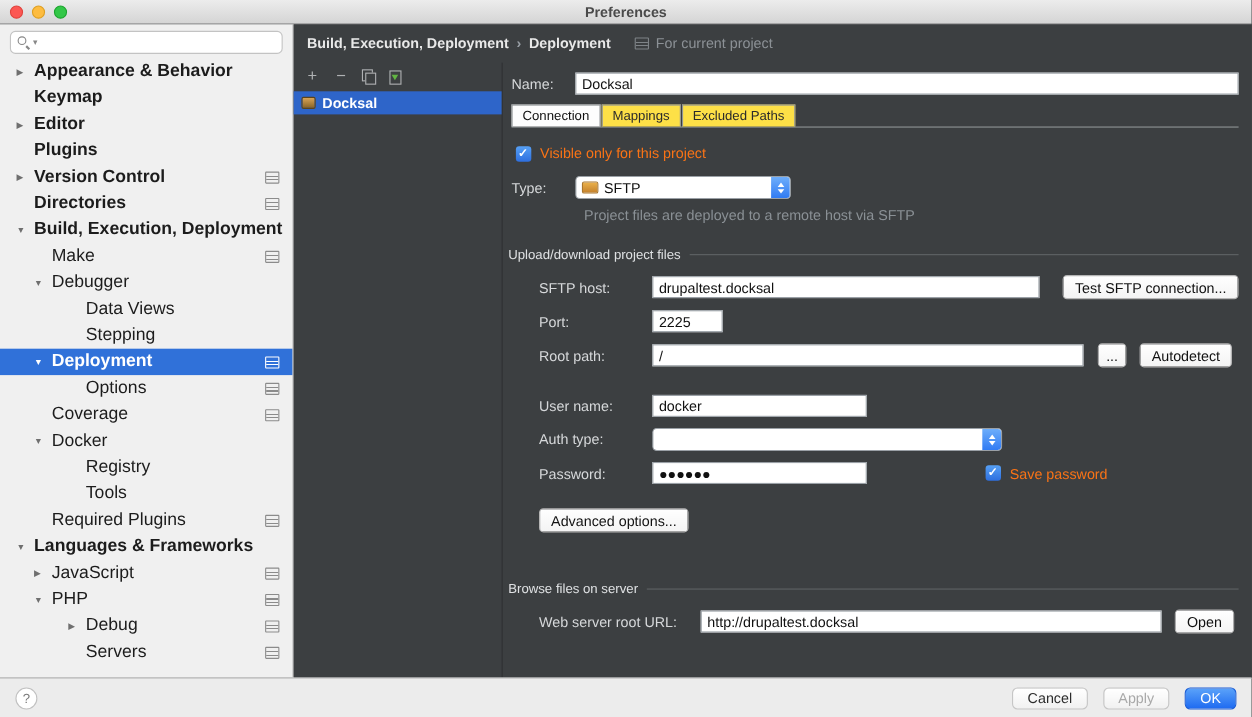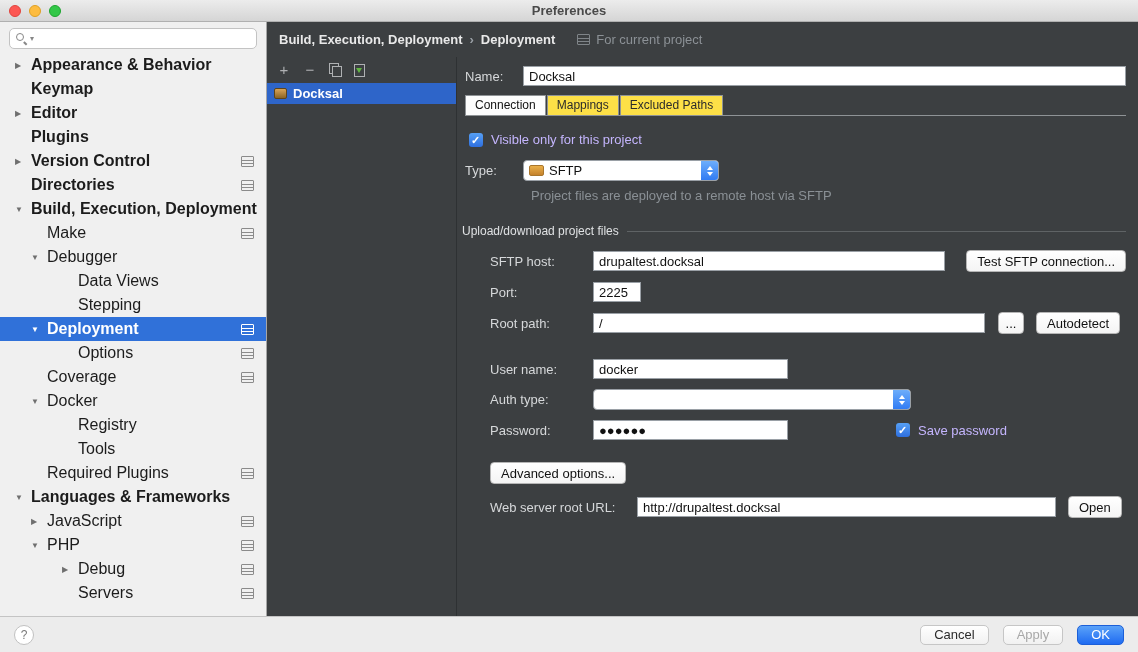--- a/index.html
+++ b/index.html
@@ -77,21 +77,21 @@
   .namerow .flabel { flex:0 0 58px; }
   .namerow .tf { flex:1; }
 
   .tabs { margin-top:9px; display:flex; border-bottom:1px solid #8f9396; height:21px; }
   .tab { padding:0 9px; line-height:19px; font-size:12px; background:#fde047; color:#2b2b2b; border:1px solid #8f9396; border-bottom:none; margin-right:1px; white-space:nowrap; }
   .tab.active { background:#fdfdfd; color:#111; }
 
   .checkrow { margin-top:16px; margin-left:4px; display:flex; align-items:center; gap:8px; }
   .cb { width:14px; height:14px; border-radius:3px; background:linear-gradient(#56a0f5,#2e6fdf); position:relative; flex:0 0 14px; }
   .cb::after { content:"✓"; position:absolute; left:2px; top:0px; color:#fff; font-size:11px; font-weight:bold; line-height:14px; }
-  .cblabel { color:#c4b5fd; font-size:13px; }
+  .cblabel { color:#f97316; font-size:13px; }
 
   .combo { height:21px; background:#fff; border:1px solid #9aa0a6; border-radius:4px; display:flex; align-items:center; padding-left:5px; overflow:hidden; }
   .combo .val { flex:1; color:#111; font-size:13px; padding-left:5px; white-space:nowrap; }
   .stepper { width:17px; height:21px; margin-left:auto; background:linear-gradient(#70b0fb,#2e79f3); display:flex; flex-direction:column; align-items:center; justify-content:center; gap:2px; flex:0 0 17px; }
   .stepper .up { width:0; height:0; border-left:3px solid transparent; border-right:3px solid transparent; border-bottom:4px solid #fff; }
   .stepper .dn { width:0; height:0; border-left:3px solid transparent; border-right:3px solid transparent; border-top:4px solid #fff; }
   .ftpic { width:15px; height:11px; border-radius:2px; background:linear-gradient(#eab04a,#c5822c); border:1px solid #a9762c; flex:0 0 15px; }
 
   .typerow { margin-top:13px; display:flex; align-items:center; }
   .typerow .flabel { flex:0 0 58px; }
@@ -99,21 +99,21 @@
   .helptext { margin:7px 0 0 66px; color:#8a9095; font-size:13px; }
 
   .secrow { display:flex; align-items:center; gap:8px; margin-left:-3px; }
   .sec1 { margin-top:21px; } .sec2 { margin-top:44px; }
   .sectitle { color:#dfe1e3; font-size:12px; white-space:nowrap; }
   .secline { flex:1; height:1px; background:#5f6365; }
 
   .frow { display:flex; align-items:center; margin-left:25px; }
   .frow .flabel { flex:0 0 103px; }
   .mt12 { margin-top:12px; } .mt10 { margin-top:10px; } .mt25 { margin-top:25px; }
-  .w352 { width:352px; } .w64 { width:48px; } .w392 { width:392px; } .w195 { width:195px; }
+  .w352 { width:352px; } .w64 { width:64px; } .w392 { width:392px; } .w195 { width:195px; }
   .authcombo { width:318px; }
   .wrootrow .flabel { flex:0 0 147px; }
   .w419 { width:419px; }
 
   .btn { height:22px; background:linear-gradient(#ffffff,#f4f4f4); border:1px solid #b5b5b5; border-radius:4px; font:13px "Liberation Sans",sans-serif; color:#111; padding:0 10px; white-space:nowrap; }
   .btn.pushright { margin-left:auto; }
   .btn.dots { width:26px; padding:0; margin-left:13px; }
   .btn.auto { margin-left:12px; }
   .savewrap { margin-left:108px; display:flex; align-items:center; gap:8px; }
   .advrow { margin-left:25px; margin-top:22px; }
@@ -361,20 +361,24 @@
             <span class="savewrap">
               <span class="cb"></span>
               <span class="cblabel">Save password</span>
             </span>
           </div>
 
           <div class="advrow">
             <button class="btn">Advanced options...</button>
           </div>
 
+          <div class="secrow sec2">
+            <span class="sectitle">Browse files on server</span>
+            <span class="secline"></span>
+          </div>
 
           <div class="frow mt12 wrootrow">
             <span class="flabel">Web server root URL:</span>
             <input class="tf w419" value="http://drupaltest.docksal" style="">
             <button class="btn auto">Open</button>
           </div>
 
         </section>
       </div>
     </main>

